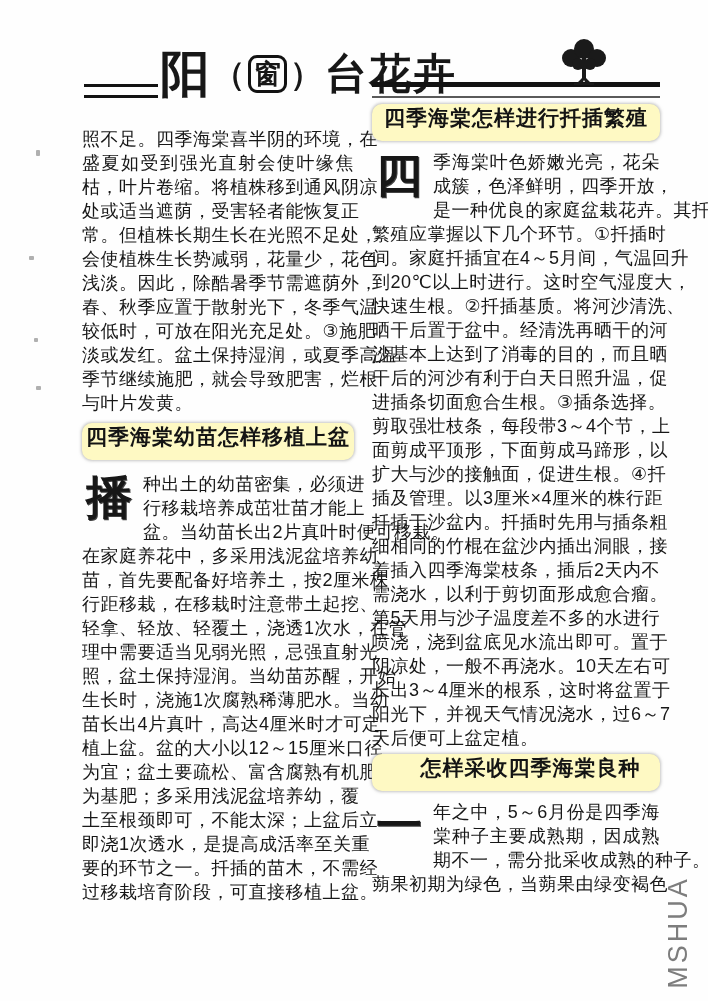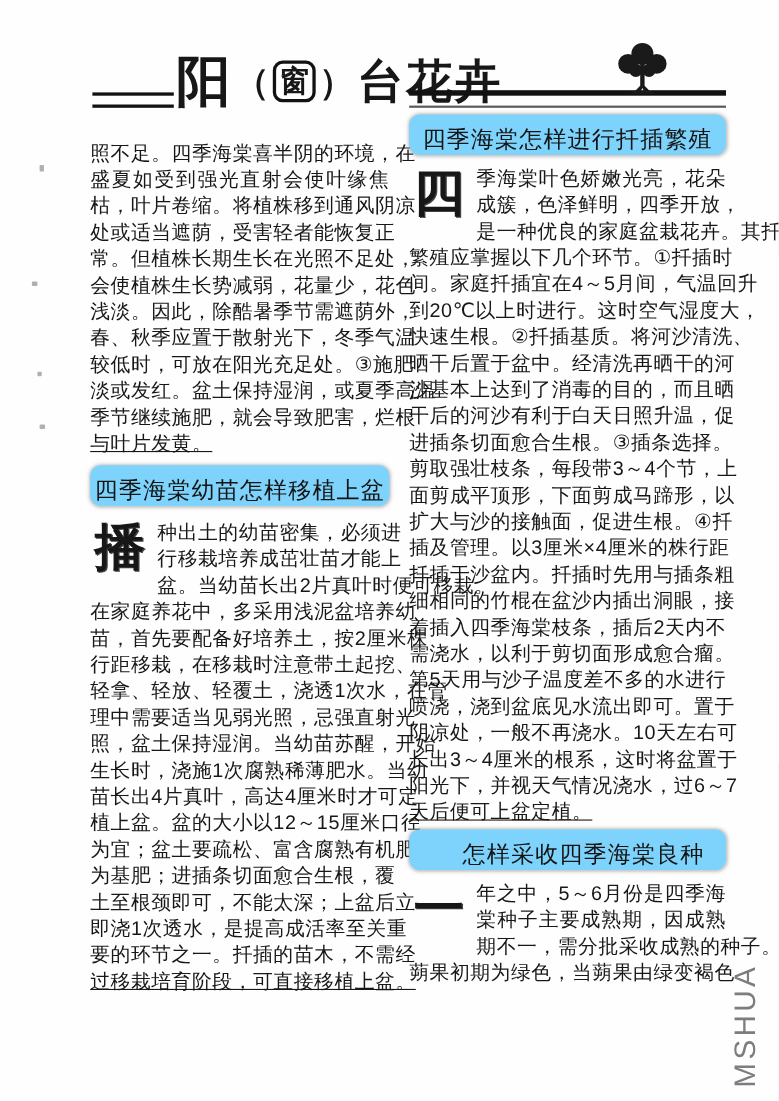--- a/index.html
+++ b/index.html
@@ -19,24 +19,24 @@
   .t-suffix{font-size:42px;font-weight:900;line-height:48px;letter-spacing:2px;}
   .rule-right{position:absolute;left:372px;top:82px;width:288px;height:9px;
     border-top:5px solid #121212;border-bottom:2px solid #5a5a5a;}
   .tree{position:absolute;left:558px;top:38px;width:52px;height:50px;}
   
   .col{position:absolute;font-size:18px;}
   .col-left{left:82px;top:97px;width:272px;margin-top:30px;}
   .col-right{left:372px;top:104px;width:288px;}
   .tline{height:24px;line-height:24px;white-space:nowrap;
     text-align:justify;text-align-last:justify;letter-spacing:.5px;}
-  .tline.noj{text-align-last:left;text-decoration:underline;}
-  .band{height:37px;background:#7dd3fc;border-radius:10px;
-    display:flex;align-items:flex-end;justify-content:center;
-    font-size:21px;font-weight:normal;letter-spacing:1px;color:#141414;
+  .tline.noj{text-align-last:left;}
+  .band{height:37px;background:#fef9c3;border-radius:10px;
+    display:flex;align-items:flex-start;justify-content:center;
+    font-size:21px;font-weight:bold;letter-spacing:1px;color:#141414;
     box-shadow:0 0 3px 1px rgba(150,150,150,.55);}
   .band.mid{margin:8px 0 12px 0;}
   .band.mid2{margin:4px 0 9px 0;padding-left:29px;}
   .para{overflow:visible;}
   .dropcap{float:left;width:54px;height:48px;margin:1px 7px 0 0;
     font-size:46px;line-height:48px;font-weight:900;text-align:center;
     text-shadow:1px 1px 0 #444;}
   
   .watermark-wrap{position:absolute;left:648px;top:878px;width:60px;height:108px;
     display:flex;align-items:center;justify-content:center;}
@@ -105,21 +105,21 @@
         <div class="tline">在家庭养花中，多采用浅泥盆培养幼</div>
         <div class="tline">苗，首先要配备好培养土，按2厘米株</div>
         <div class="tline">行距移栽，在移栽时注意带土起挖、</div>
         <div class="tline">轻拿、轻放、轻覆土，浇透1次水，在管</div>
         <div class="tline">理中需要适当见弱光照，忌强直射光</div>
         <div class="tline">照，盆土保持湿润。当幼苗苏醒，开始</div>
         <div class="tline">生长时，浇施1次腐熟稀薄肥水。当幼</div>
         <div class="tline">苗长出4片真叶，高达4厘米时才可定</div>
         <div class="tline">植上盆。盆的大小以12～15厘米口径</div>
         <div class="tline">为宜；盆土要疏松、富含腐熟有机肥</div>
-        <div class="tline">为基肥；进插条切面愈合生根，覆</div>
+        <div class="tline">为基肥；多采用浅泥盆培养幼，覆</div>
         <div class="tline">土至根颈即可，不能太深；上盆后立</div>
         <div class="tline">即浇1次透水，是提高成活率至关重</div>
         <div class="tline">要的环节之一。扦插的苗木，不需经</div>
         <div class="tline noj">过移栽培育阶段，可直接移植上盆。</div>
       </div>
   </div>
 
   <div class="col col-right">
     <div class="band">
       <span>四季海棠怎样进行扦插繁殖</span>

